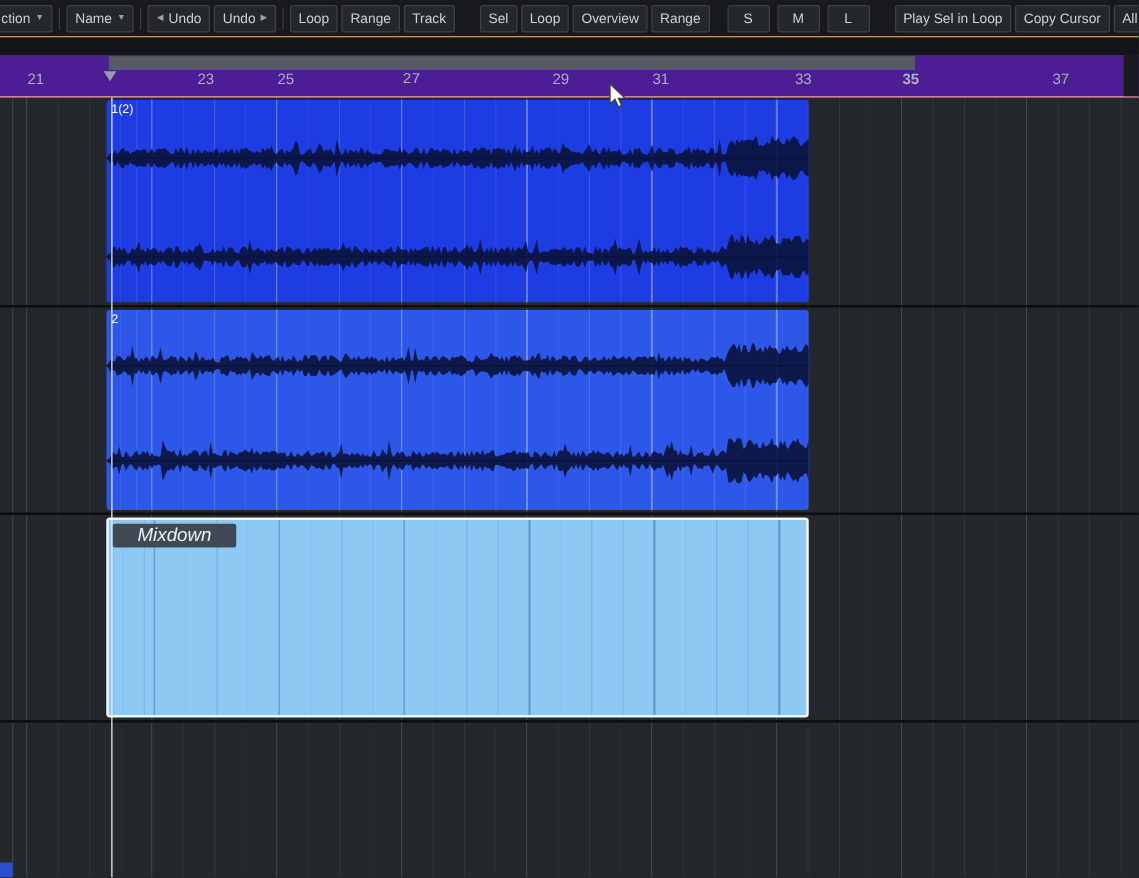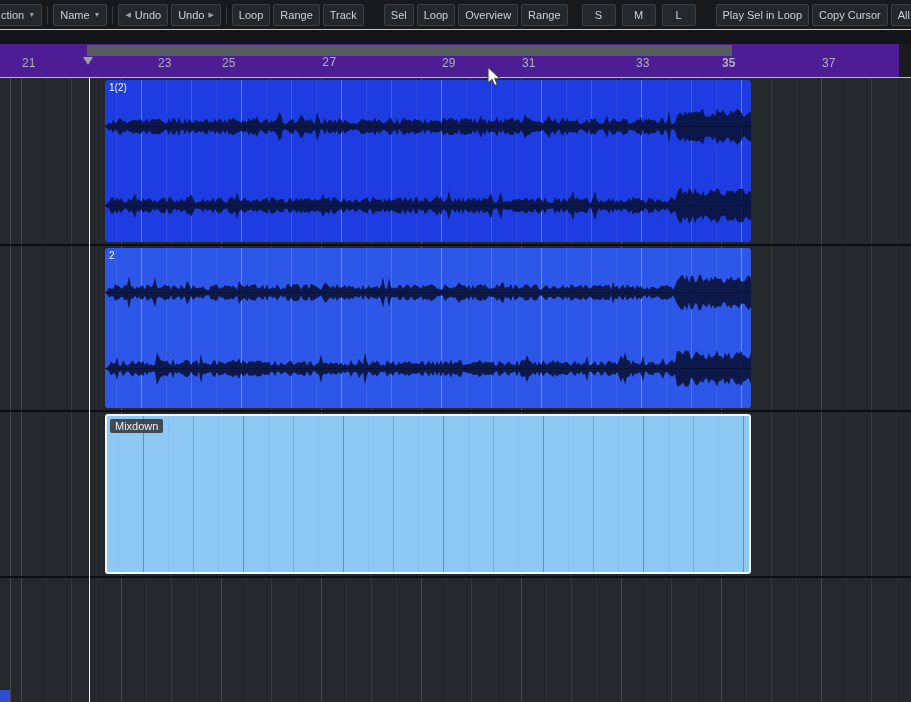--- a/index.html
+++ b/index.html
@@ -47,41 +47,40 @@
     background-image:
       repeating-linear-gradient(90deg, rgba(255,255,255,0.09) 0 1px, transparent 1px 100px),
       repeating-linear-gradient(90deg, rgba(255,255,255,0.05) 0 1px, transparent 1px 50px),
       repeating-linear-gradient(90deg, rgba(255,255,255,0.028) 0 1px, transparent 1px 25px);
     background-position:21px 0,21px 0,21px 0;
   }
   .track{position:relative;border-bottom:2px solid #0c0e11}
   .t1{height:166px}.t2{height:164px}.t3{height:164px}
   .t4{height:128px;border-bottom:none}
   .clip{
-    position:absolute;left:85px;width:646px;top:2px;bottom:2px;
+    position:absolute;left:85px;width:562px;top:2px;bottom:2px;
     border-radius:3px;box-sizing:border-box;
     background-image:
       repeating-linear-gradient(90deg, rgba(255,255,255,0.20) 0 1px, transparent 1px 100px),
       repeating-linear-gradient(90deg, rgba(255,255,255,0.12) 0 1px, transparent 1px 50px),
       repeating-linear-gradient(90deg, rgba(255,255,255,0.06) 0 1px, transparent 1px 25px);
     background-position:36px 0,36px 0,11px 0;
-    margin-left:20px;
   }
   .c3{
     border:2px solid #f3f5f7;
     background-image:
       repeating-linear-gradient(90deg, rgba(15,70,140,0.25) 0 1px, transparent 1px 100px),
       repeating-linear-gradient(90deg, rgba(15,70,140,0.15) 0 1px, transparent 1px 50px),
       repeating-linear-gradient(90deg, rgba(15,70,140,0.08) 0 1px, transparent 1px 25px);
   }
   .clip-label{position:absolute;top:2px;left:4px;font-size:10px;color:#ffffff;z-index:2}
   .mix-label{
     position:absolute;top:3px;left:3px;z-index:2;
-    background:rgba(58,63,69,0.92);color:#edf0f2;font-size:11px;
-    padding:1px 5px;border-radius:2px;
+    background:rgba(58,63,69,0.92);color:#edf0f2;font-size:15px;
+    padding:1px 20px;border-radius:2px;font-style:italic;
   }
   svg.wave{position:absolute;left:0;top:0;width:100%;height:100%;display:block}
   
   .edit-cursor{position:absolute;left:89px;top:78px;bottom:0;width:1px;z-index:4}
   .bl-accent{position:absolute;left:0;bottom:0;width:10px;height:12px;z-index:6}
   .mouse{position:absolute;left:486px;top:66px;z-index:9}
 </style>
 </head>
 <body>
 
@@ -157,21 +156,21 @@
   <div class="ruler-corner"></div>
 
 <span class="tick" style="left: 22px;">21</span>
     <span class="tick" style="left: 122px; margin-left: 36px;">23</span>
     <span class="tick" style="left: 222px;">25</span>
     <span class="tick" style="left: 322px; font-family: Liberation Mono, monospace;">27</span>
     <span class="tick" style="left: 442px;">29</span>
     <span class="tick" style="left: 522px;">31</span>
     <span class="tick" style="left: 636px;">33</span>
     <span class="tick" style="left: 722px; font-weight: bold;">35</span>
-    <span class="tick" style="left: 822px; text-align: center;">37</span>
+    <span class="tick" style="left: 842px; text-align: center;">37</span>
   </div>
 
 <div class="tracks">
   <div class="track t1">
     <div class="clip c1" style="background-color: rgb(29, 60, 226);">
       <span class="clip-label">1(2)</span>
       <svg class="wave" viewBox="0 0 646 160" preserveAspectRatio="none">
           <rect x="0" y="45.5" width="646" height="1" fill="#0a123a"></rect>
           <rect x="0" y="123.5" width="646" height="1" fill="#0a123a"></rect>
           <path d="M0,46.0L2,44.0L4,41.9L6,43.6L8,39.3L10,43.0L12,41.3L14,38.3L16,38.0L18,41.3L20,40.1L22,42.9L24,41.1L26,41.0L28,38.9L30,39.8L32,40.1L34,39.0L36,39.0L38,42.2L40,40.5L42,38.3L44,42.3L46,39.6L48,38.5L50,39.0L52,38.9L54,38.1L56,39.7L58,41.2L60,43.0L62,42.3L64,37.8L66,42.2L68,37.6L70,38.7L72,42.6L74,36.7L76,42.5L78,43.1L80,38.1L82,43.0L84,38.8L86,40.6L88,42.6L90,39.7L92,40.1L94,41.6L96,40.2L98,42.1L100,38.9L102,38.5L104,42.5L106,40.5L108,42.1L110,38.2L112,41.8L114,39.0L116,38.8L118,42.7L120,38.7L122,42.9L124,37.7L126,39.4L128,37.4L130,38.7L132,40.5L134,40.4L136,42.2L138,40.0L140,41.2L142,41.7L144,37.5L146,40.6L148,37.7L150,39.3L152,35.9L154,40.8L156,43.0L158,41.0L160,39.5L162,38.6L164,43.1L166,39.8L168,41.6L170,40.4L172,38.0L174,32.2L176,33.7L178,42.4L180,43.4L182,42.7L184,40.7L186,39.3L188,38.6L190,42.9L192,41.6L194,38.4L196,34.1L198,36.3L200,40.9L202,39.2L204,40.3L206,38.4L208,41.5L210,43.4L212,31.3L214,38.0L216,43.5L218,42.5L220,37.9L222,43.1L224,39.1L226,40.0L228,41.5L230,39.1L232,42.4L234,37.6L236,39.1L238,42.6L240,39.1L242,41.2L244,41.9L246,43.3L248,42.1L250,43.0L252,43.2L254,41.8L256,38.7L258,38.8L260,39.3L262,40.3L264,40.1L266,40.0L268,41.2L270,36.9L272,41.8L274,38.6L276,40.9L278,42.7L280,42.3L282,40.9L284,38.4L286,37.6L288,41.5L290,43.1L292,37.7L294,43.3L296,41.6L298,38.2L300,37.9L302,40.3L304,38.9L306,40.5L308,41.0L310,38.3L312,39.5L314,39.8L316,40.7L318,43.2L320,38.3L322,42.8L324,42.1L326,39.0L328,41.1L330,40.1L332,40.1L334,40.6L336,42.4L338,38.2L340,37.9L342,40.3L344,37.8L346,37.7L348,37.8L350,40.2L352,38.5L354,43.4L356,37.8L358,39.4L360,37.5L362,38.2L364,39.4L366,38.1L368,42.3L370,38.3L372,43.1L374,39.4L376,35.1L378,41.0L380,37.8L382,43.5L384,38.9L386,41.1L388,40.9L390,40.6L392,36.0L394,42.4L396,39.3L398,42.9L400,37.9L402,40.3L404,38.4L406,37.8L408,37.6L410,41.1L412,38.8L414,39.2L416,42.7L418,40.2L420,34.0L422,37.5L424,38.0L426,39.3L428,40.8L430,40.7L432,41.6L434,41.0L436,41.6L438,43.1L440,39.9L442,38.4L444,34.7L446,39.4L448,41.3L450,37.8L452,41.7L454,43.1L456,39.4L458,36.9L460,41.7L462,37.5L464,41.2L466,40.3L468,40.2L470,40.9L472,38.4L474,42.9L476,43.4L478,42.5L480,41.7L482,38.7L484,43.4L486,37.7L488,39.6L490,37.6L492,41.2L494,42.7L496,42.9L498,43.5L500,39.6L502,35.2L504,42.6L506,40.5L508,38.0L510,38.4L512,41.3L514,41.1L516,41.2L518,37.8L520,38.9L522,39.0L524,43.4L526,42.5L528,42.0L530,41.6L532,38.9L534,39.7L536,36.6L538,42.8L540,38.5L542,40.0L544,37.7L546,40.1L548,39.1L550,39.7L552,42.3L554,42.1L556,37.8L558,37.8L560,43.1L562,40.8L564,30.7L566,42.7L568,43.4L570,42.0L572,35.7L574,32.9L576,32.0L578,35.8L580,30.8L582,34.0L584,31.5L586,32.7L588,31.7L590,31.7L592,31.0L594,32.6L596,30.7L598,28.5L600,36.3L602,35.5L604,36.8L606,35.1L608,32.6L610,35.9L612,28.1L614,31.8L616,32.4L618,29.5L620,33.1L622,35.0L624,34.6L626,29.8L628,33.2L630,30.7L632,28.4L634,29.8L636,31.7L638,35.8L640,36.4L642,33.6L644,32.3L646,30.8L646,61.2L644,59.7L642,58.4L640,55.6L638,56.2L636,60.3L634,62.2L632,63.6L630,61.3L628,58.8L626,62.2L624,57.4L622,57.0L620,58.9L618,62.5L616,59.6L614,60.2L612,63.9L610,56.1L608,59.4L606,56.9L604,55.2L602,56.5L600,55.7L598,63.5L596,61.3L594,59.4L592,61.0L590,60.3L588,60.3L586,59.3L584,60.5L582,58.0L580,61.2L578,56.2L576,60.0L574,59.1L572,56.3L570,50.0L568,48.6L566,49.3L564,61.3L562,51.2L560,48.9L558,54.2L556,54.2L554,49.9L552,49.7L550,52.3L548,52.9L546,51.9L544,54.3L542,52.0L540,53.5L538,49.2L536,55.4L534,52.3L532,53.1L530,50.4L528,50.0L526,49.5L524,48.6L522,53.0L520,53.1L518,54.2L516,50.8L514,50.9L512,50.7L510,53.6L508,54.0L506,51.5L504,49.4L502,56.8L500,52.4L498,48.5L496,49.1L494,49.3L492,50.8L490,54.4L488,52.4L486,54.3L484,48.6L482,53.3L480,50.3L478,49.5L476,48.6L474,49.1L472,53.6L470,51.1L468,51.8L466,51.7L464,50.8L462,54.5L460,50.3L458,55.1L456,52.6L454,48.9L452,50.3L450,54.2L448,50.7L446,52.6L444,57.3L442,53.6L440,52.1L438,48.9L436,50.4L434,51.0L432,50.4L430,51.3L428,51.2L426,52.7L424,54.0L422,54.5L420,58.0L418,51.8L416,49.3L414,52.8L412,53.2L410,50.9L408,54.4L406,54.2L404,53.6L402,51.7L400,54.1L398,49.1L396,52.7L394,49.6L392,56.0L390,51.4L388,51.1L386,50.9L384,53.1L382,48.5L380,54.2L378,51.0L376,56.9L374,52.6L372,48.9L370,53.7L368,49.7L366,53.9L364,52.6L362,53.8L360,54.5L358,52.6L356,54.2L354,48.6L352,53.5L350,51.8L348,54.2L346,54.3L344,54.2L342,51.7L340,54.1L338,53.8L336,49.6L334,51.4L332,51.9L330,51.9L328,50.9L326,53.0L324,49.9L322,49.2L320,53.7L318,48.8L316,51.3L314,52.2L312,52.5L310,53.7L308,51.0L306,51.5L304,53.1L302,51.7L300,54.1L298,53.8L296,50.4L294,48.7L292,54.3L290,48.9L288,50.5L286,54.4L284,53.6L282,51.1L280,49.7L278,49.3L276,51.1L274,53.4L272,50.2L270,55.1L268,50.8L266,52.0L264,51.9L262,51.7L260,52.7L258,53.2L256,53.3L254,50.2L252,48.8L250,49.0L248,49.9L246,48.7L244,50.1L242,50.8L240,52.9L238,49.4L236,52.9L234,54.4L232,49.6L230,52.9L228,50.5L226,52.0L224,52.9L222,48.9L220,54.1L218,49.5L216,48.5L214,54.0L212,60.7L210,48.6L208,50.5L206,53.6L204,51.7L202,52.8L200,51.1L198,55.7L196,57.9L194,53.6L192,50.4L190,49.1L188,53.4L186,52.7L184,51.3L182,49.3L180,48.6L178,49.6L176,58.3L174,59.8L172,54.0L170,51.6L168,50.4L166,52.2L164,48.9L162,53.4L160,52.5L158,51.0L156,49.0L154,51.2L152,56.1L150,52.7L148,54.3L146,51.4L144,54.5L142,50.3L140,50.8L138,52.0L136,49.8L134,51.6L132,51.5L130,53.3L128,54.6L126,52.6L124,54.3L122,49.1L120,53.3L118,49.3L116,53.2L114,53.0L112,50.2L110,53.8L108,49.9L106,51.5L104,49.5L102,53.5L100,53.1L98,49.9L96,51.8L94,50.4L92,51.9L90,52.3L88,49.4L86,51.4L84,53.2L82,49.0L80,53.9L78,48.9L76,49.5L74,55.3L72,49.4L70,53.3L68,54.4L66,49.8L64,54.2L62,49.7L60,49.0L58,50.8L56,52.3L54,53.9L52,53.1L50,53.0L48,53.5L46,52.4L44,49.7L42,53.7L40,51.5L38,49.8L36,53.0L34,53.0L32,51.9L30,52.2L28,53.1L26,51.0L24,50.9L22,49.1L20,51.9L18,50.7L16,54.0L14,53.7L12,50.7L10,49.0L8,52.7L6,48.4L4,50.1L2,48.0L0,46.0Z M0,124.0L2,121.9L4,120.7L6,116.3L8,115.8L10,119.4L12,116.0L14,119.4L16,116.6L18,119.4L20,121.4L22,120.7L24,116.8L26,119.2L28,116.5L30,111.7L32,119.5L34,117.5L36,120.7L38,116.6L40,119.2L42,117.8L44,116.8L46,118.0L48,120.8L50,118.6L52,121.2L54,119.2L56,117.2L58,116.4L60,116.9L62,121.3L64,115.3L66,115.8L68,119.5L70,121.1L72,118.5L74,120.8L76,117.4L78,119.2L80,119.9L82,115.7L84,115.8L86,112.9L88,117.1L90,121.3L92,121.0L94,120.6L96,120.3L98,117.1L100,121.1L102,118.6L104,119.4L106,119.9L108,115.6L110,121.2L112,117.4L114,116.6L116,116.5L118,119.7L120,120.8L122,121.4L124,117.1L126,115.7L128,116.1L130,118.9L132,110.5L134,117.8L136,119.8L138,117.9L140,116.4L142,119.2L144,118.8L146,121.2L148,117.7L150,119.5L152,117.6L154,119.4L156,120.2L158,117.8L160,117.9L162,115.7L164,121.1L166,115.8L168,116.1L170,117.3L172,119.7L174,118.2L176,117.6L178,117.5L180,120.8L182,121.2L184,117.4L186,116.7L188,120.7L190,118.5L192,116.6L194,119.4L196,116.2L198,118.7L200,116.9L202,117.9L204,116.4L206,118.8L208,119.0L210,117.3L212,119.0L214,118.4L216,117.6L218,112.4L220,117.3L222,117.4L224,115.9L226,120.6L228,115.6L230,115.8L232,118.1L234,119.6L236,121.2L238,116.7L240,118.1L242,121.0L244,118.3L246,119.8L248,121.2L250,117.7L252,118.4L254,120.9L256,119.7L258,117.7L260,117.9L262,115.6L264,120.5L266,120.3L268,114.9L270,117.5L272,118.4L274,118.5L276,117.7L278,121.3L280,117.0L282,120.0L284,116.9L286,119.6L288,118.5L290,118.2L292,116.7L294,116.4L296,116.2L298,120.5L300,114.9L302,119.3L304,118.4L306,115.8L308,121.4L310,116.3L312,115.9L314,121.2L316,118.5L318,120.0L320,115.8L322,117.2L324,120.7L326,120.0L328,118.0L330,116.9L332,113.7L334,117.7L336,115.0L338,120.5L340,119.9L342,117.4L344,109.7L346,118.6L348,120.6L350,116.7L352,120.1L354,116.1L356,120.6L358,115.9L360,121.1L362,118.3L364,116.8L366,119.2L368,116.9L370,116.4L372,120.0L374,116.1L376,120.1L378,117.0L380,116.6L382,118.3L384,115.6L386,111.3L388,119.6L390,121.2L392,121.1L394,116.1L396,110.2L398,120.6L400,120.6L402,119.4L404,119.9L406,120.3L408,118.5L410,117.9L412,118.0L414,117.5L416,118.5L418,118.6L420,116.5L422,116.8L424,119.2L426,117.7L428,117.2L430,120.8L432,116.9L434,116.0L436,117.7L438,120.8L440,115.6L442,120.5L444,120.7L446,121.2L448,121.4L450,115.6L452,119.5L454,116.4L456,121.4L458,117.4L460,117.9L462,120.5L464,116.2L466,115.8L468,109.2L470,118.3L472,116.1L474,118.1L476,118.0L478,118.2L480,117.1L482,116.4L484,121.3L486,121.5L488,116.3L490,109.4L492,117.5L494,121.4L496,118.6L498,120.9L500,119.7L502,119.5L504,116.2L506,120.6L508,116.7L510,121.2L512,118.7L514,120.9L516,117.7L518,120.6L520,120.8L522,119.2L524,116.5L526,119.7L528,115.2L530,117.4L532,117.0L534,116.4L536,119.1L538,118.0L540,121.4L542,120.4L544,115.8L546,118.0L548,117.0L550,121.3L552,118.5L554,117.9L556,119.5L558,121.0L560,119.2L562,121.3L564,119.2L566,115.4L568,117.4L570,118.8L572,113.0L574,107.6L576,106.2L578,112.7L580,109.7L582,113.2L584,106.3L586,108.6L588,113.9L590,106.1L592,111.6L594,111.7L596,114.1L598,109.7L600,114.6L602,113.4L604,111.2L606,107.9L608,110.2L610,110.5L612,106.5L614,108.6L616,113.4L618,113.4L620,114.4L622,109.3L624,109.3L626,109.8L628,109.1L630,112.1L632,109.1L634,107.4L636,107.5L638,107.6L640,112.3L642,112.8L644,109.6L646,110.8L646,137.2L644,138.4L642,135.2L640,135.7L638,140.4L636,140.5L634,140.6L632,138.9L630,135.9L628,138.9L626,138.2L624,138.7L622,138.7L620,133.6L618,134.6L616,134.6L614,139.4L612,141.5L610,137.5L608,137.8L606,140.1L604,136.8L602,134.6L600,133.4L598,138.3L596,133.9L594,136.3L592,136.4L590,141.9L588,134.1L586,139.4L584,141.7L582,134.8L580,138.3L578,135.3L576,141.8L574,140.4L572,135.0L570,129.2L568,130.6L566,132.6L564,128.8L562,126.7L560,128.8L558,127.0L556,128.5L554,130.1L552,129.5L550,126.7L548,131.0L546,130.0L544,132.2L542,127.6L540,126.6L538,130.0L536,128.9L534,131.6L532,131.0L530,130.6L528,132.8L526,128.3L524,131.5L522,128.8L520,127.2L518,127.4L516,130.3L514,127.1L512,129.3L510,126.8L508,131.3L506,127.4L504,131.8L502,128.5L500,128.3L498,127.1L496,129.4L494,126.6L492,130.5L490,138.6L488,131.7L486,126.5L484,126.7L482,131.6L480,130.9L478,129.8L476,130.0L474,129.9L472,131.9L470,129.7L468,138.8L466,132.2L464,131.8L462,127.5L460,130.1L458,130.6L456,126.6L454,131.6L452,128.5L450,132.4L448,126.6L446,126.8L444,127.3L442,127.5L440,132.4L438,127.2L436,130.3L434,132.0L432,131.1L430,127.2L428,130.8L426,130.3L424,128.8L422,131.2L420,131.5L418,129.4L416,129.5L414,130.5L412,130.0L410,130.1L408,129.5L406,127.7L404,128.1L402,128.6L400,127.4L398,127.4L396,137.8L394,131.9L392,126.9L390,126.8L388,128.4L386,136.7L384,132.4L382,129.7L380,131.4L378,131.0L376,127.9L374,131.9L372,128.0L370,131.6L368,131.1L366,128.8L364,131.2L362,129.7L360,126.9L358,132.1L356,127.4L354,131.9L352,127.9L350,131.3L348,127.4L346,129.4L344,138.3L342,130.6L340,128.1L338,127.5L336,133.0L334,130.3L332,134.3L330,131.1L328,130.0L326,128.0L324,127.3L322,130.8L320,132.2L318,128.0L316,129.5L314,126.8L312,132.1L310,131.7L308,126.6L306,132.2L304,129.6L302,128.7L300,133.1L298,127.5L296,131.8L294,131.6L292,131.3L290,129.8L288,129.5L286,128.4L284,131.1L282,128.0L280,131.0L278,126.7L276,130.3L274,129.5L272,129.6L270,130.5L268,133.1L266,127.7L264,127.5L262,132.4L260,130.1L258,130.3L256,128.3L254,127.1L252,129.6L250,130.3L248,126.8L246,128.2L244,129.7L242,127.0L240,129.9L238,131.3L236,126.8L234,128.4L232,129.9L230,132.2L228,132.4L226,127.4L224,132.1L222,130.6L220,130.7L218,135.6L216,130.4L214,129.6L212,129.0L210,130.7L208,129.0L206,129.2L204,131.6L202,130.1L200,131.1L198,129.3L196,131.8L194,128.6L192,131.4L190,129.5L188,127.3L186,131.3L184,130.6L182,126.8L180,127.2L178,130.5L176,130.4L174,129.8L172,128.3L170,130.7L168,131.9L166,132.2L164,126.9L162,132.3L160,130.1L158,130.2L156,127.8L154,128.6L152,130.4L150,128.5L148,130.3L146,126.8L144,129.2L142,128.8L140,131.6L138,130.1L136,128.2L134,130.2L132,137.5L130,129.1L128,131.9L126,132.3L124,130.9L122,126.6L120,127.2L118,128.3L116,131.5L114,131.4L112,130.6L110,126.8L108,132.4L106,128.1L104,128.6L102,129.4L100,126.9L98,130.9L96,127.7L94,127.4L92,127.0L90,126.7L88,130.9L86,135.1L84,132.2L82,132.3L80,128.1L78,128.8L76,130.6L74,127.2L72,129.5L70,126.9L68,128.5L66,132.2L64,132.7L62,126.7L60,131.1L58,131.6L56,130.8L54,128.8L52,126.8L50,129.4L48,127.2L46,130.0L44,131.2L42,130.2L40,128.8L38,131.4L36,127.3L34,130.5L32,128.5L30,136.3L28,131.5L26,128.8L24,131.2L22,127.3L20,126.6L18,128.6L16,131.4L14,128.6L12,132.0L10,128.6L8,132.2L6,131.7L4,127.3L2,126.1L0,124.0Z " fill="#0a123a" fill-opacity="0.9"></path>

